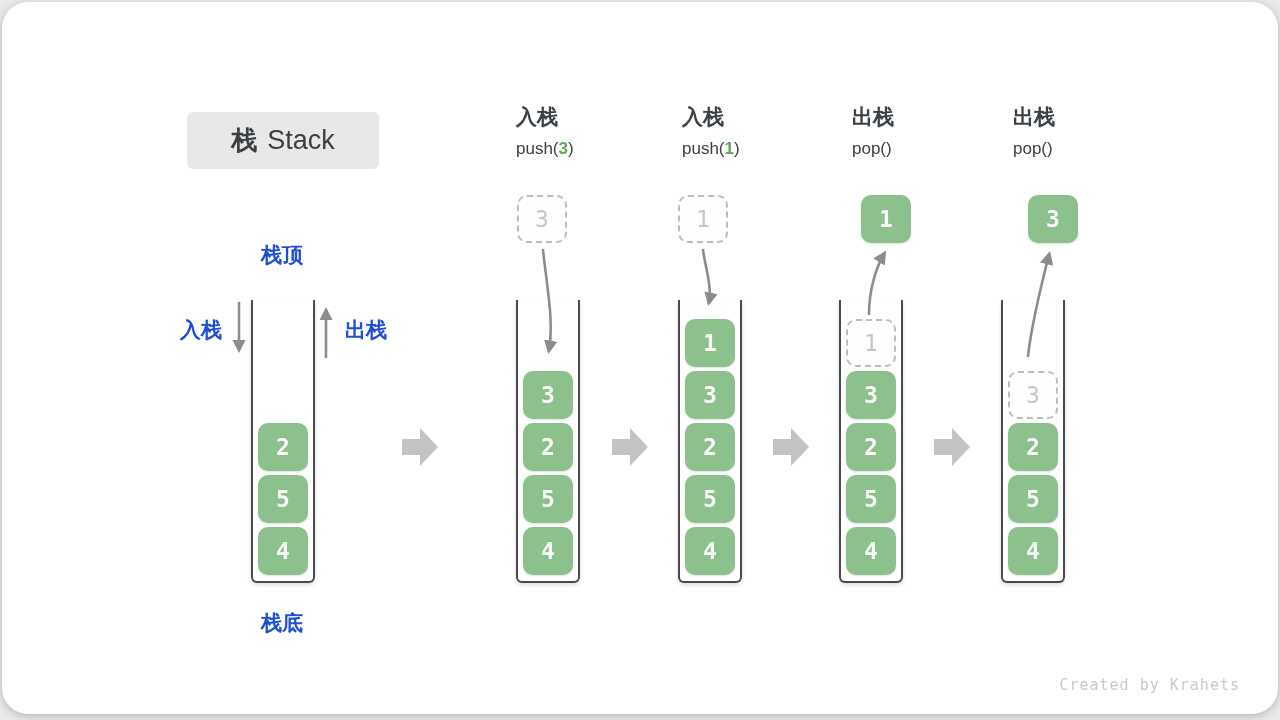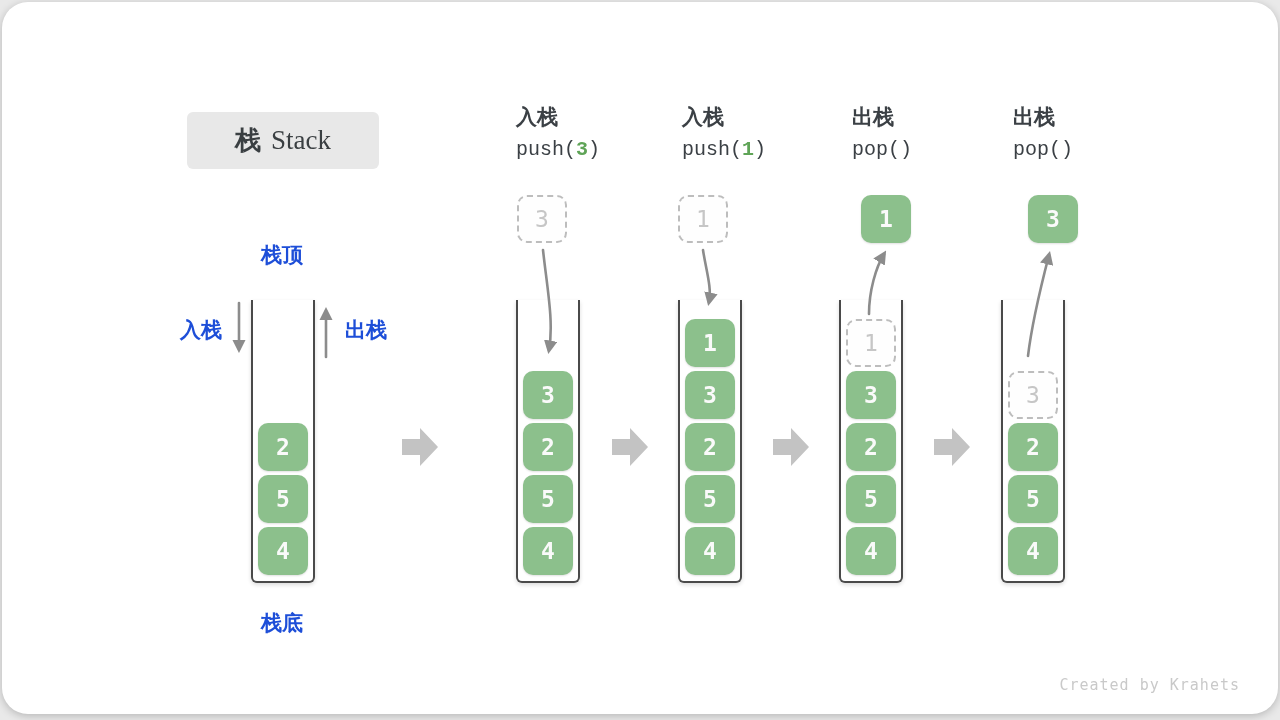--- a/index.html
+++ b/index.html
@@ -5,25 +5,25 @@
   html,body{margin:0;padding:0;}
   body{background:#e9e9e9;font-family:"DejaVu Sans",sans-serif;}
   .canvas{position:relative;width:1280px;height:720px;overflow:hidden;background:#e9e9e9;}
   .card{position:absolute;left:2px;top:2px;right:2px;bottom:6px;background:#ffffff;
         border-radius:26px;box-shadow:0 2px 8px rgba(0,0,0,0.22);}
   
   .title-box{position:absolute;left:187px;top:112px;width:192px;height:57px;
              background:#e8e8e8;border-radius:6px;display:flex;align-items:center;
              justify-content:center;gap:10px;}
   .title-cjk{font-size:26px;font-weight:700;color:#3a3f42;}
-  .title-latin{font-family:Liberation Serif, serif;font-size:27px;color:#3a3f42;}
+  .title-latin{font-family:Liberation Sans, sans-serif;font-size:27px;color:#3a3f42;}
   
   .op{position:absolute;top:107px;line-height:1;}
   .op-name{font-size:21px;font-weight:700;color:#3b4045;}
-  .op-code{margin-top:12px;font-family:Liberation Mono, monospace;font-size:20px;color:#3b4045;}
+  .op-code{margin-top:12px;font-family:Liberation Sans, sans-serif;font-size:17px;color:#3b4045;}
   .op-arg{color:var(--code-arg-green);font-weight:700;}
   
   .container{position:absolute;top:300px;width:64px;height:283px;box-sizing:border-box;
              background:#ffffff;border:2px solid #4a4a4a;border-top:none;
              border-radius:0 0 6px 6px;box-shadow:0 2px 4px rgba(0,0,0,0.14);}
   
   .cell{position:absolute;width:50px;height:48px;border-radius:10px;
         background:var(--cell-green);color:#fafafa;display:flex;align-items:center;
         justify-content:center;font-family:"DejaVu Sans Mono",monospace;
         font-size:23px;font-weight:700;box-shadow:0 1px 2px rgba(0,0,0,0.12);}

